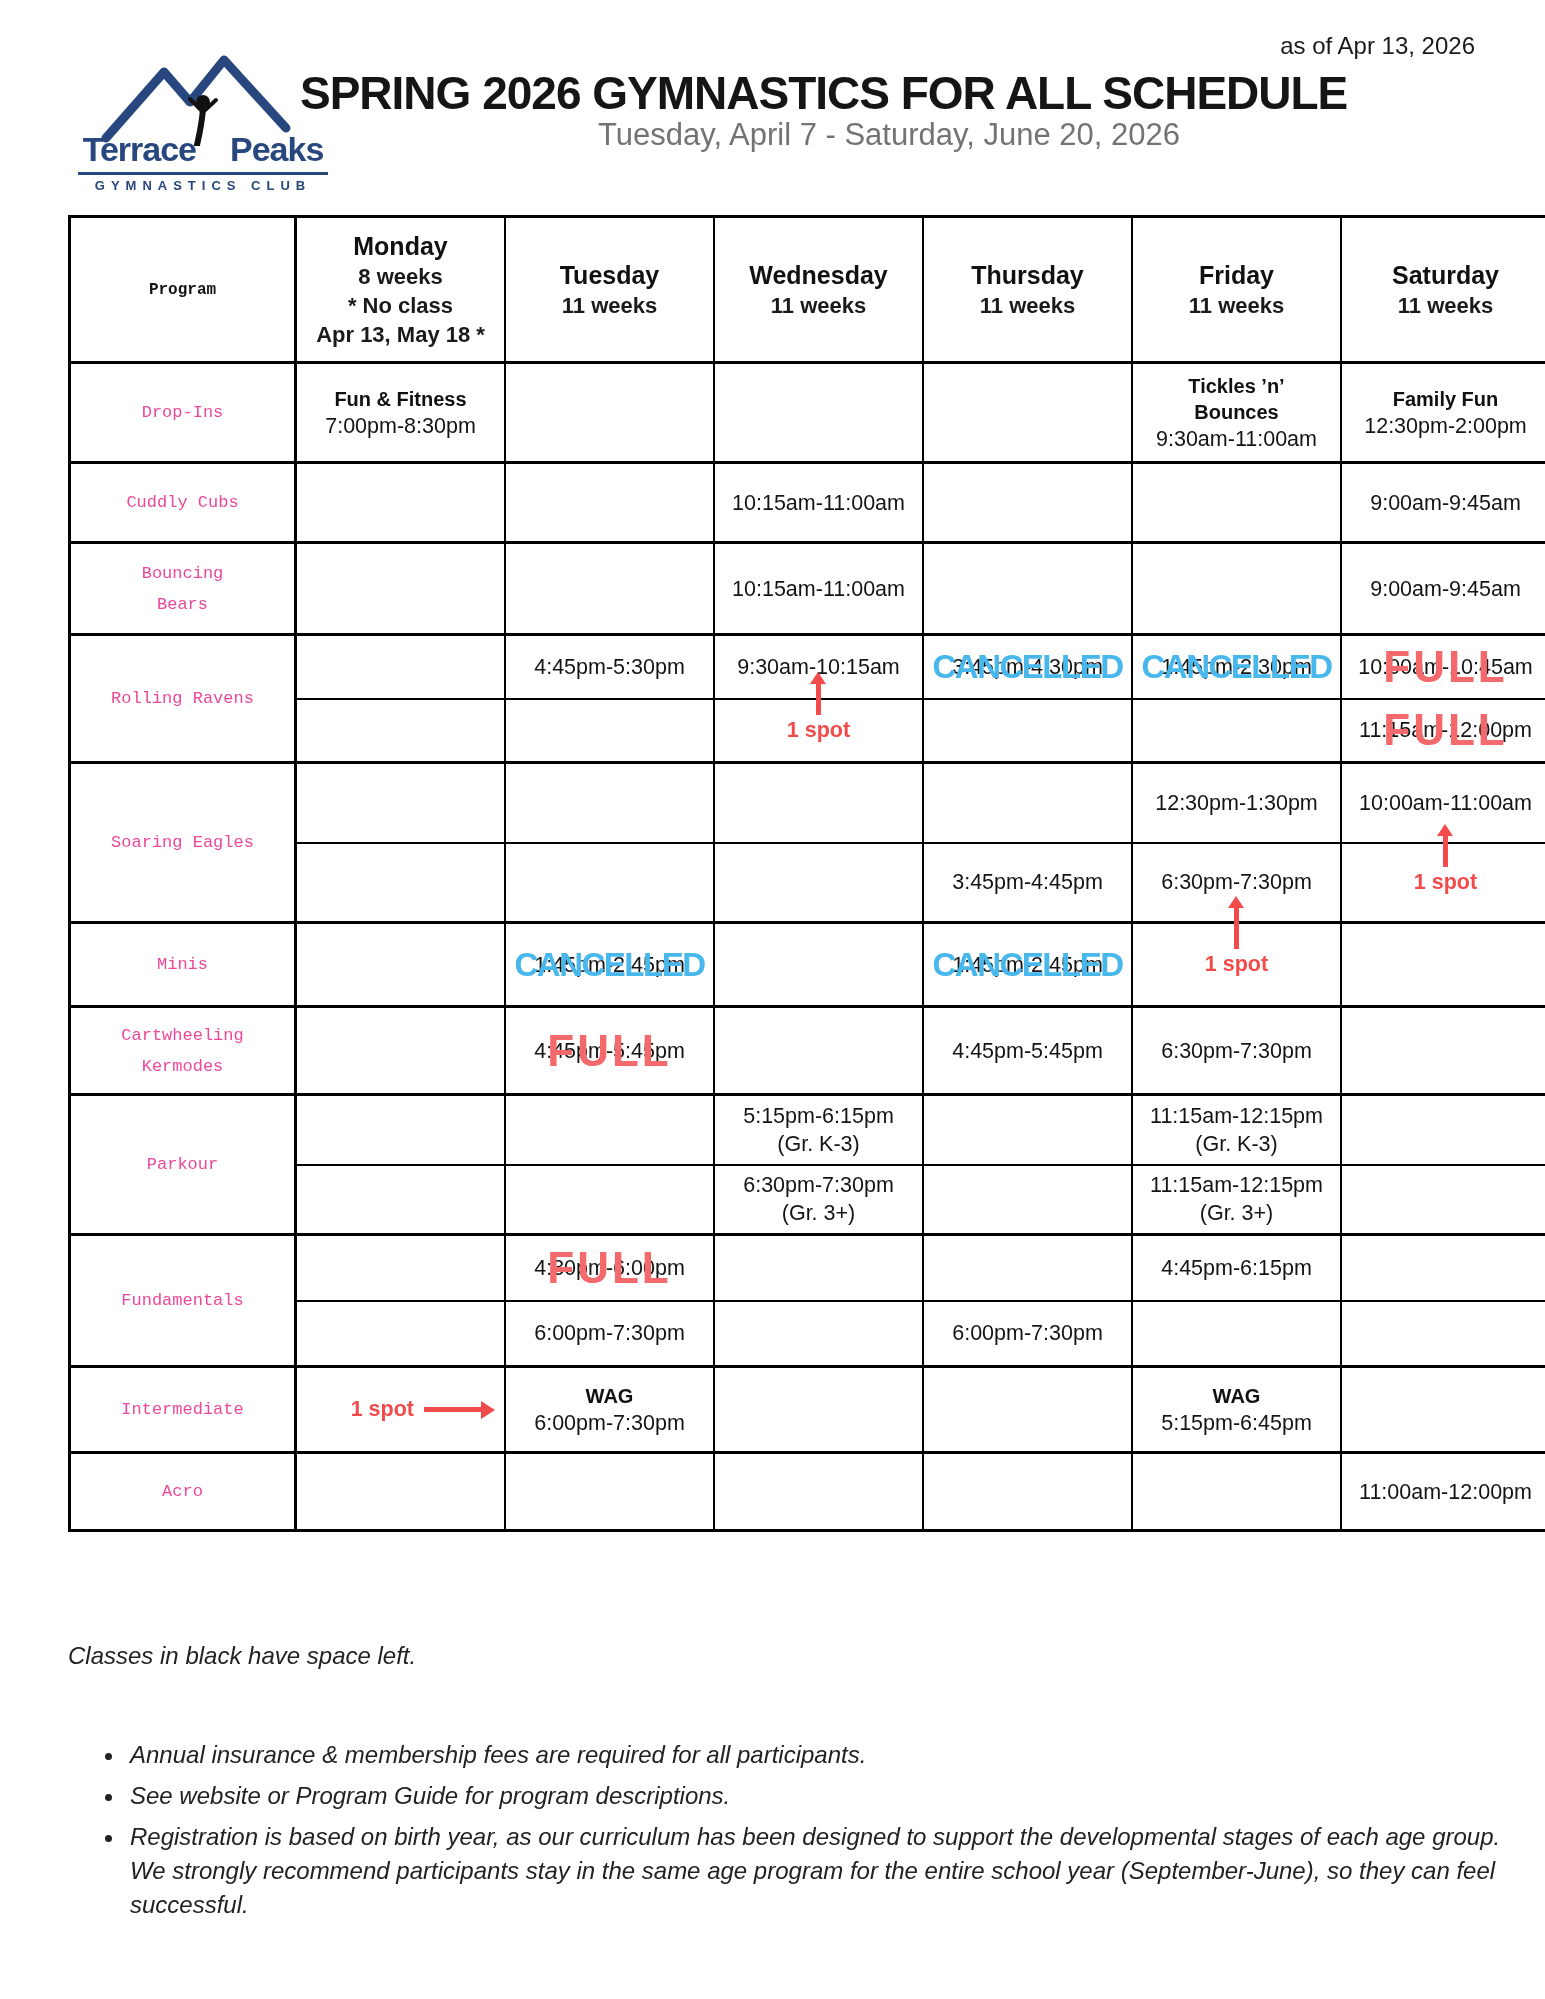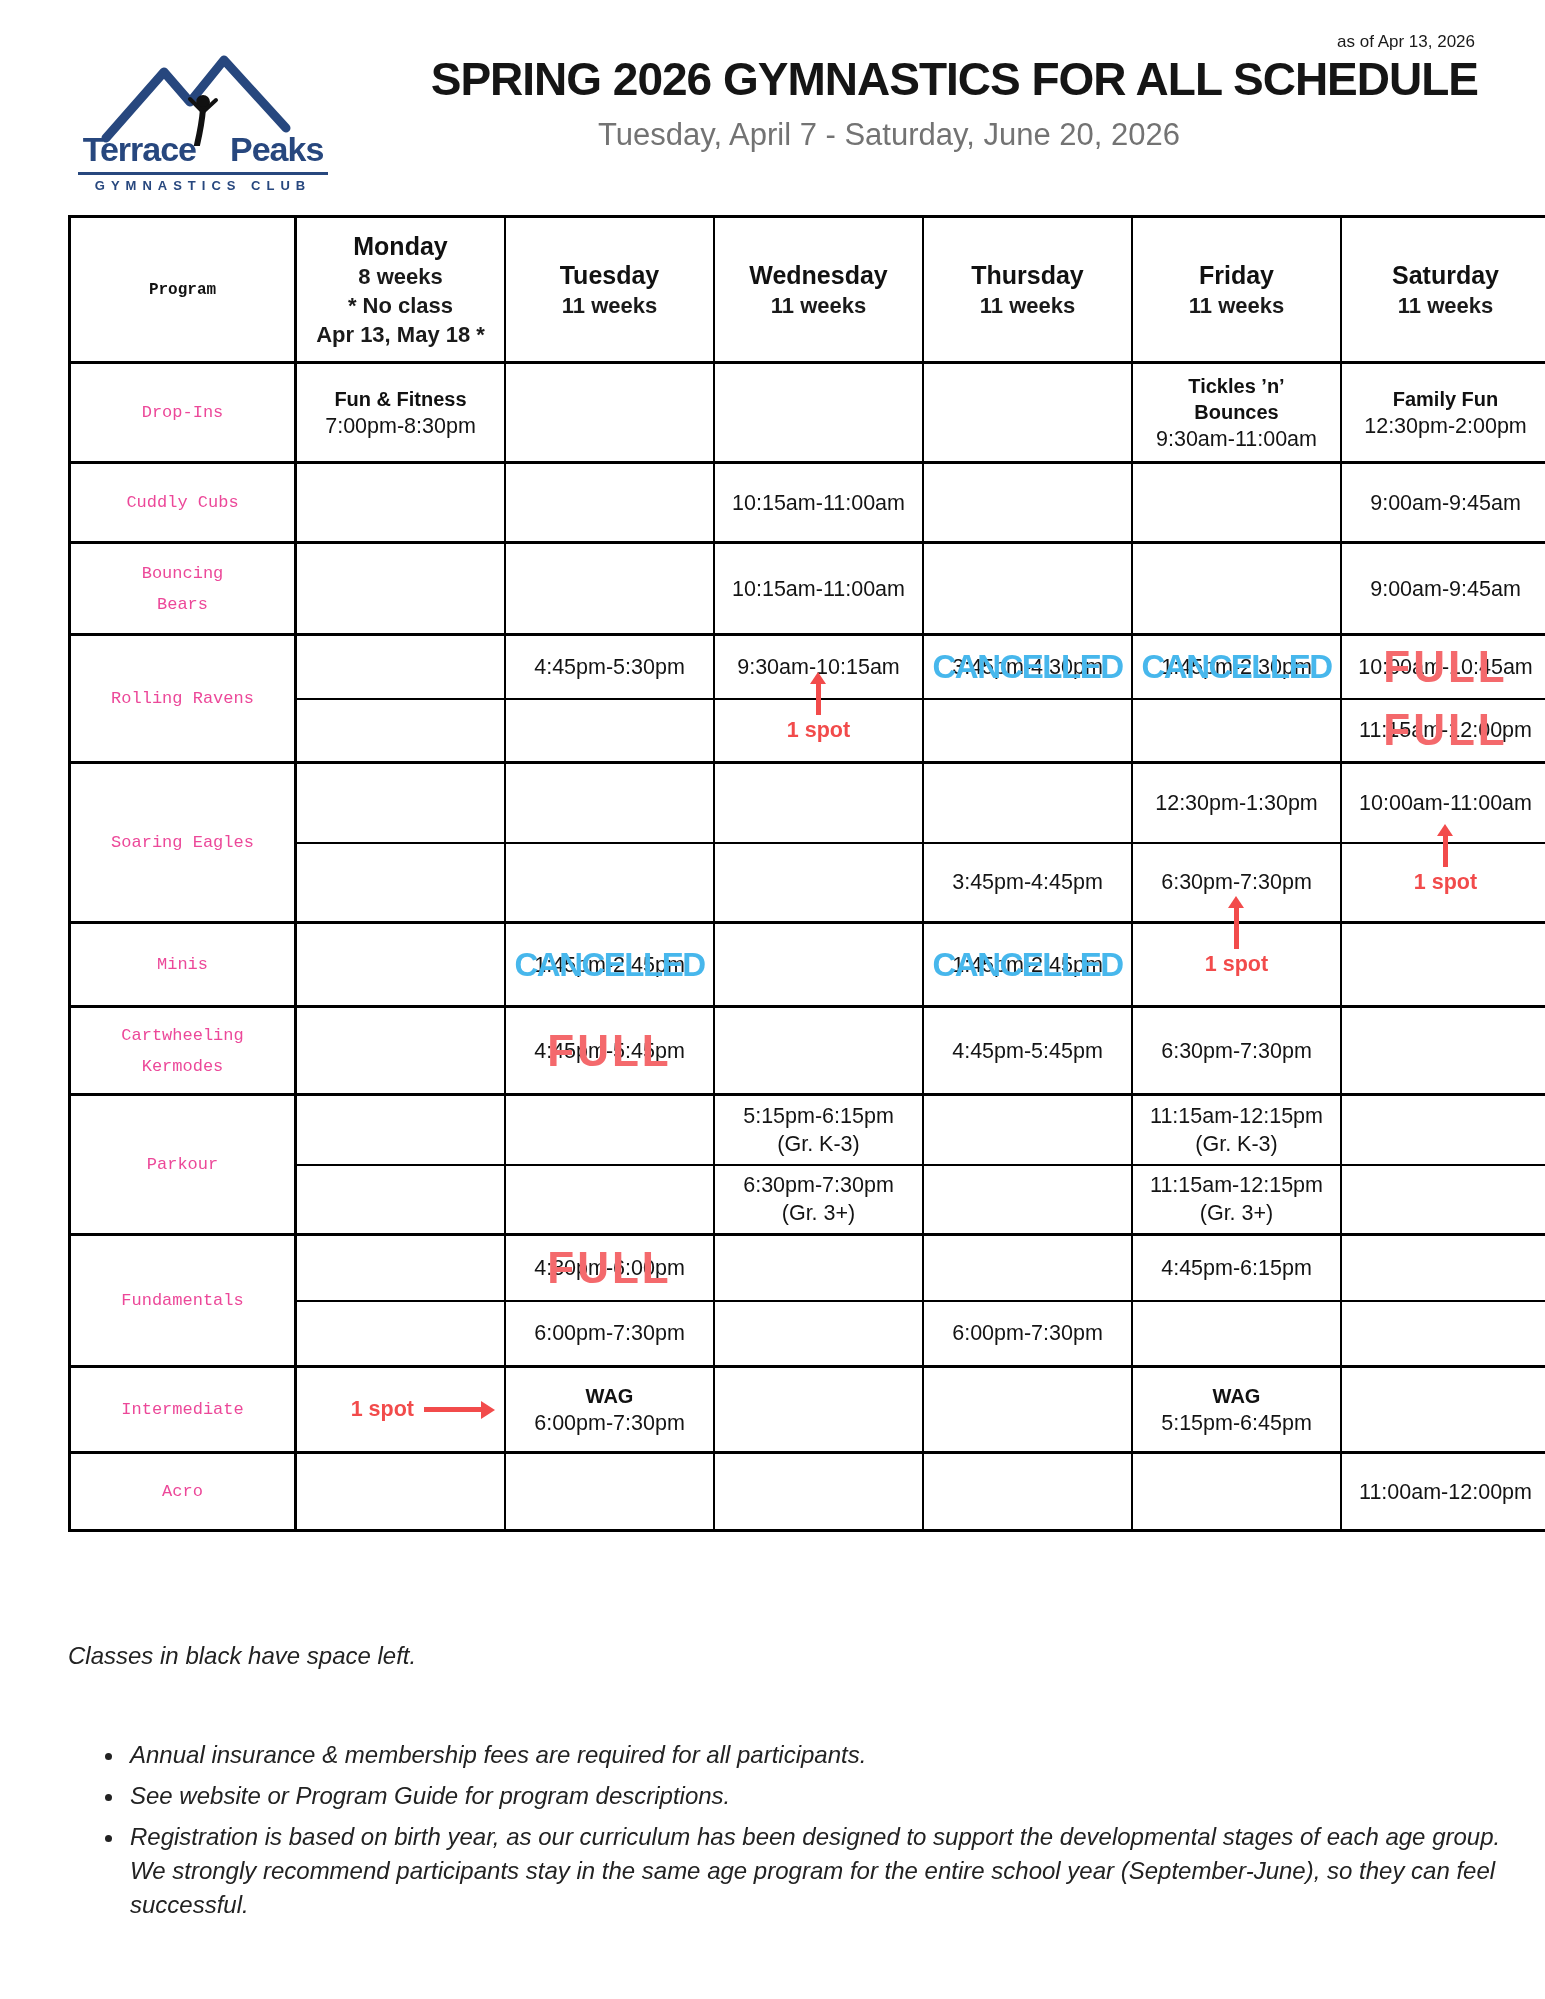--- a/index.html
+++ b/index.html
@@ -1,27 +1,27 @@
 <!DOCTYPE html>
 <html><head>
 <meta charset="utf-8">
 <style>
   html,body{margin:0;padding:0;background:#fff;}
   #page{position:relative;width:1545px;height:1999px;background:#fff;
         font-family:"Liberation Sans", sans-serif;color:#111;overflow:hidden;}
 
   
-  .asof{position:absolute;top:32px;right:70px;font-size:17px;color:#1a1a1a;}
+  .asof{position:absolute;top:32px;right:70px;font-size:24px;color:#1a1a1a;}
   .logo{position:absolute;left:72px;top:50px;width:262px;text-align:center;}
   .logo svg{display:block;margin:0 auto;}
   .logo-name{color:#27477e;font-size:34px;font-weight:bold;letter-spacing:-1px;
              margin-top:-16px;display:flex;justify-content:center;gap:34px;}
   .logo-rule{height:3px;background:#27477e;margin:3px 6px 3px 6px;}
   .logo-tag{color:#27477e;font-size:13px;font-weight:bold;letter-spacing:6px;}
-  .title{position:absolute;left:300px;width:1178px;top:52px;text-align:right;
+  .title{position:absolute;left:300px;width:1178px;top:66px;text-align:left;
          font-size:46px;font-weight:bold;letter-spacing:-1px;color:#151515;}
   .subtitle{position:absolute;left:300px;width:1178px;top:117px;text-align:center;
             font-size:31px;color:#737373;}
 
   
   #schedule{position:absolute;left:68px;top:215px;width:1409px;
             border-collapse:collapse;table-layout:fixed;}
   #schedule,#schedule td,#schedule th{border:2px solid #000;}
   #schedule{border:3px solid #000;}
   #schedule th{border-bottom:3px solid #000;}

